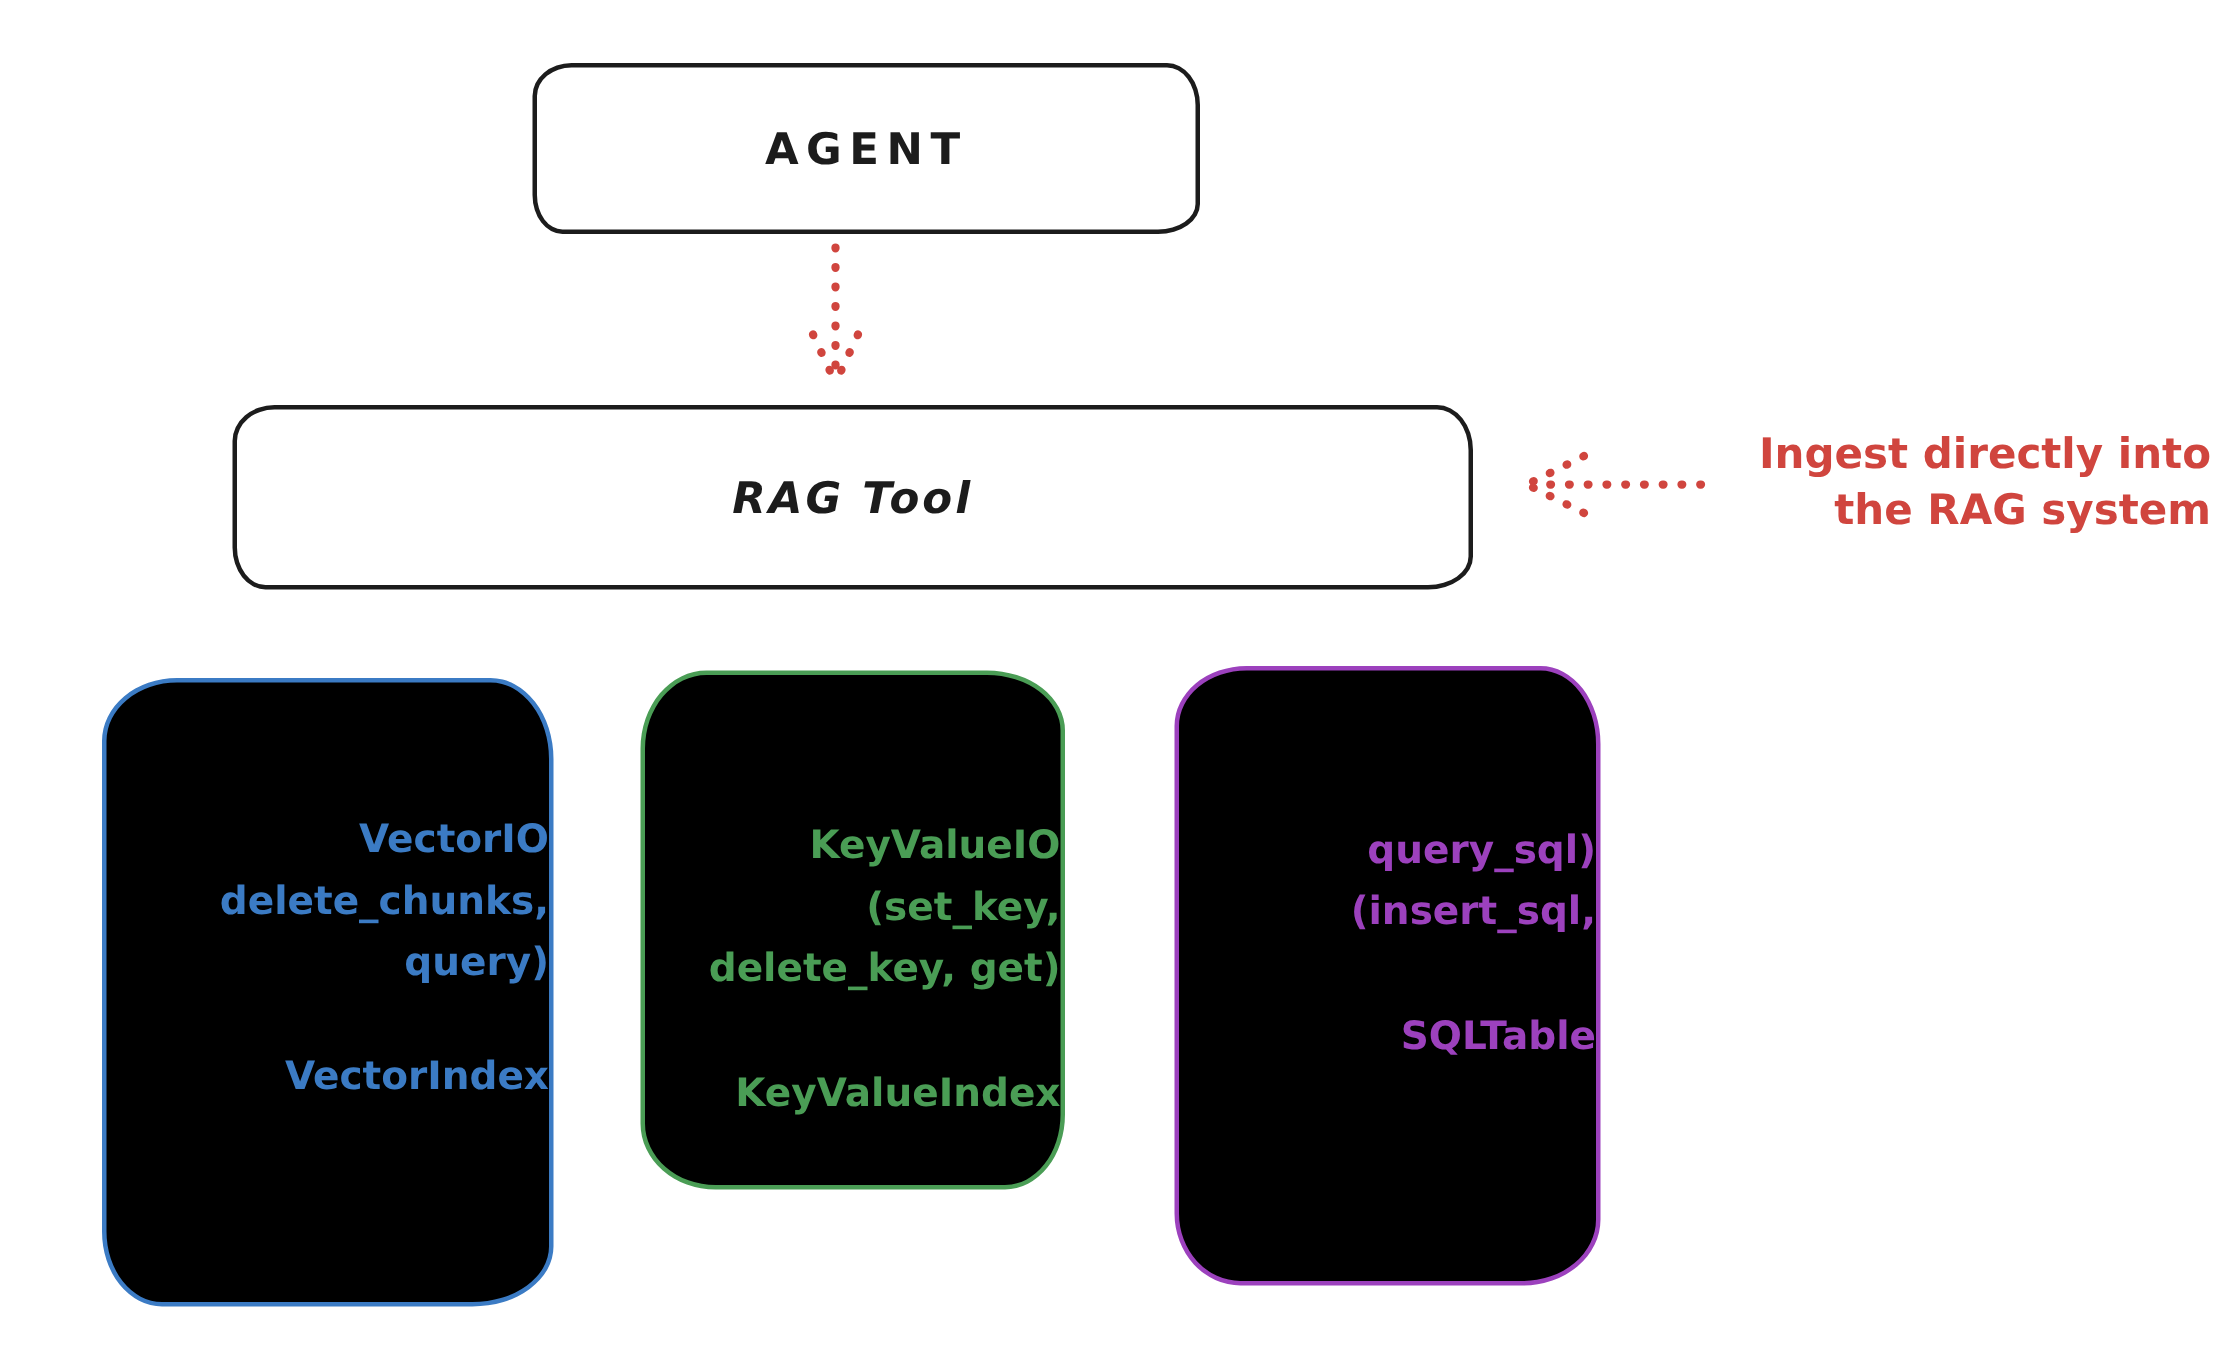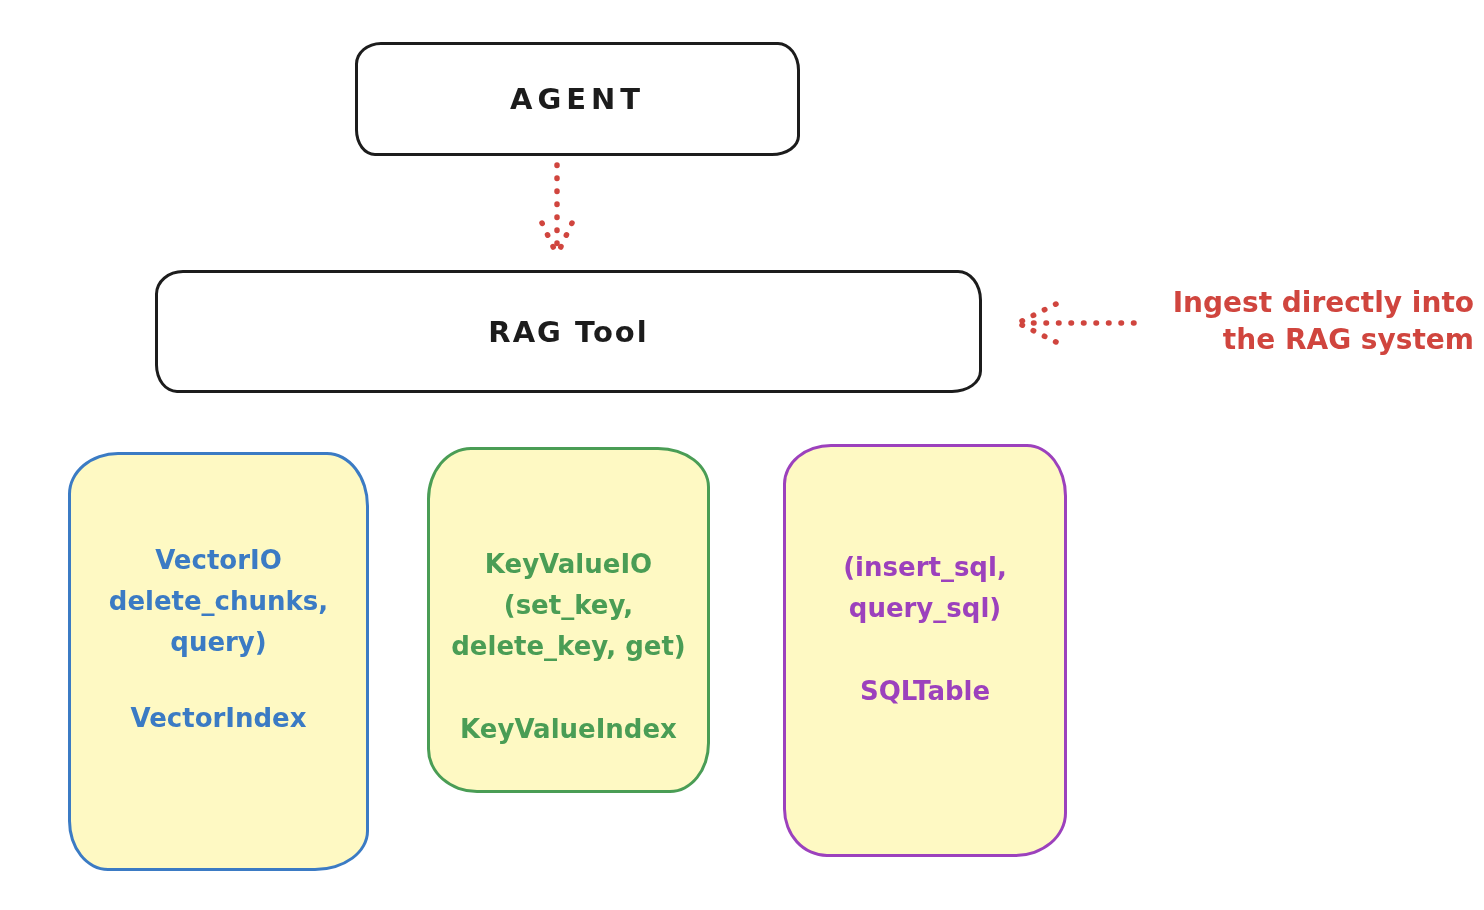--- a/index.html
+++ b/index.html
@@ -21,29 +21,29 @@
     color: #1c1c1c;
   }
   .node-agent {
     left: 355px; top: 42px; width: 445px; height: 114px;
     border-radius: 26px 22px 28px 20px / 22px 28px 20px 26px;
     font-size: 29px; letter-spacing: 5px;
   }
   .node-rag {
     left: 155px; top: 270px; width: 827px; height: 123px;
     border-radius: 28px 24px 30px 22px / 24px 30px 22px 28px;
-    font-size: 29px; letter-spacing: 2px;
+    font-size: 29px; letter-spacing: 2px; font-style: italic;
   }
 
   
   .card {
     position: absolute;
-    background: #fef9c3;
+    background: #000000;
     border: 3px solid;
-    display: flex; flex-direction: column; align-items: center;
+    display: flex; flex-direction: column; align-items: flex-end;
     text-align: center;
     font-size: 26px; font-weight: bold; line-height: 41px;
   }
   .card-vector {
     left: 68px; top: 452px; width: 301px; height: 419px;
     padding-top: 85px;
     border-radius: 50px 42px 54px 40px / 42px 54px 40px 50px;
   }
   .card-vector .card-footer { margin-top: 35px; }
   .card-keyvalue {
@@ -117,18 +117,18 @@
   </div>
 
   <div class="card card-keyvalue" style="border-color: rgb(74, 157, 85); color: rgb(74, 157, 85);">
     <div>KeyValueIO</div>
     <div>(set_key,</div>
     <div>delete_key, get)</div>
     <div class="card-footer">KeyValueIndex</div>
   </div>
 
   <div class="card card-relational" style="border-color: rgb(156, 65, 189); color: rgb(156, 65, 189);">
+    <div>query_sql)</div>
     <div>(insert_sql,</div>
-    <div>query_sql)</div>
     <div class="card-footer">SQLTable</div>
   </div>
 
 </div>
 
 </body></html>

